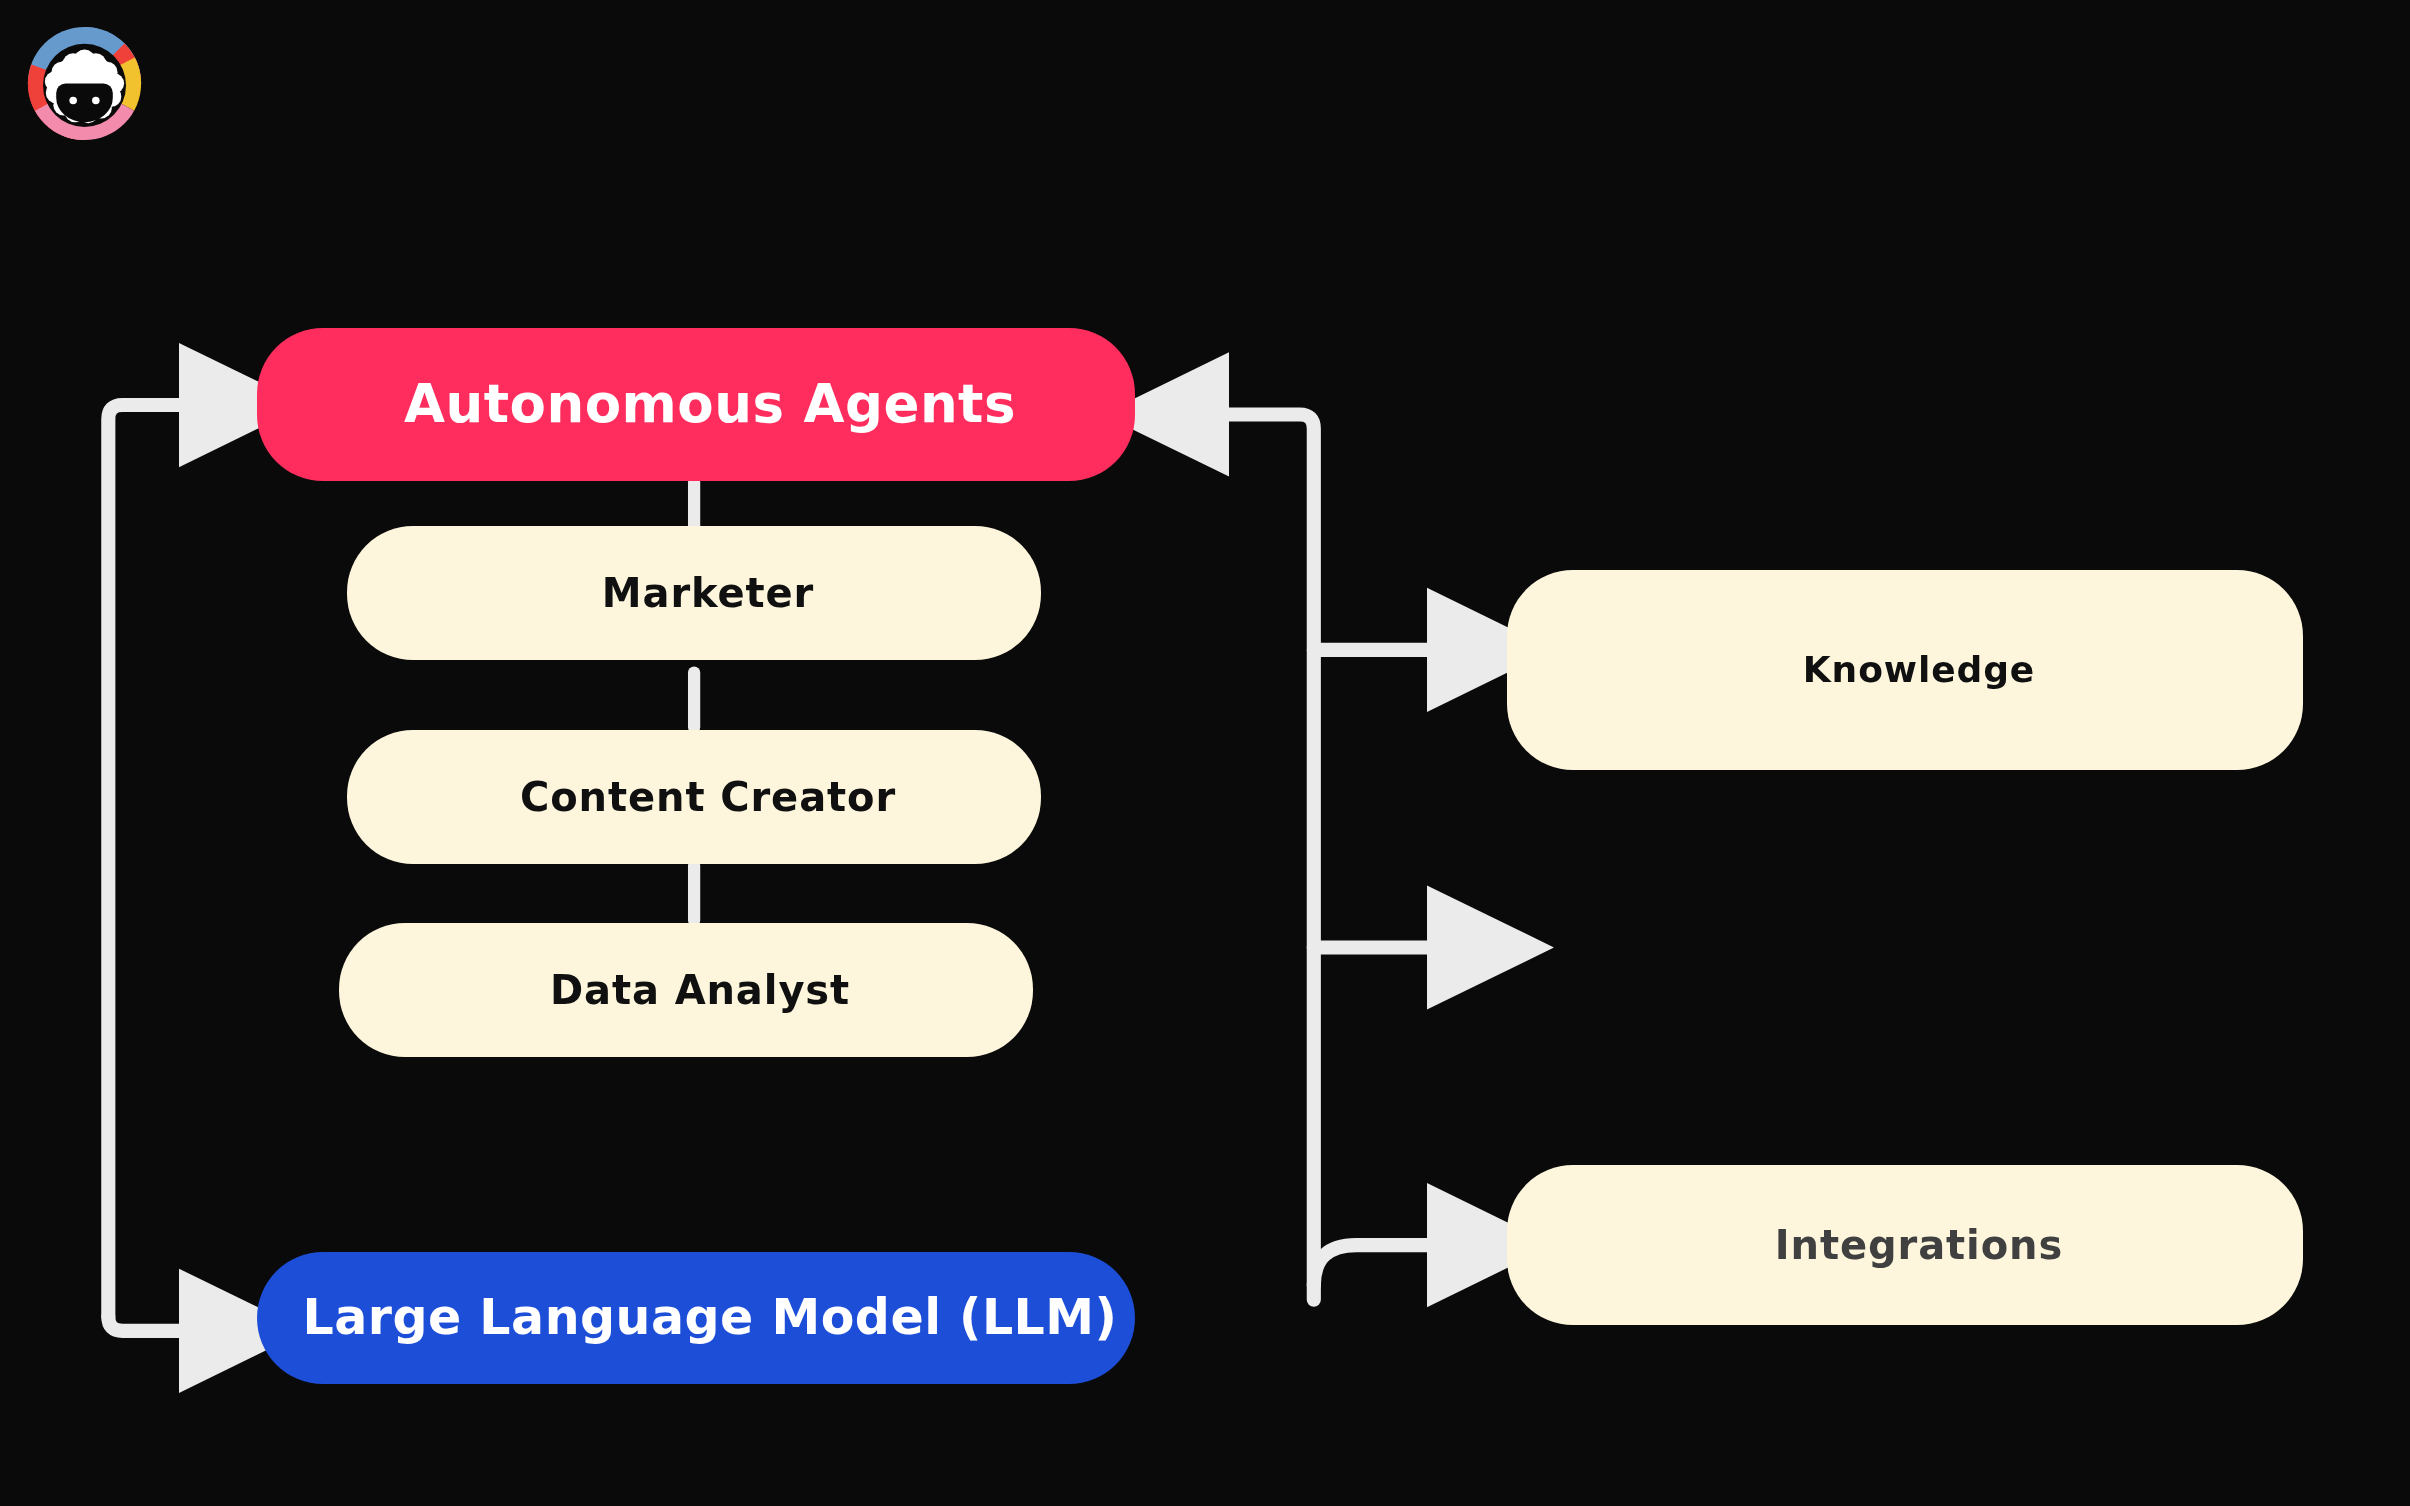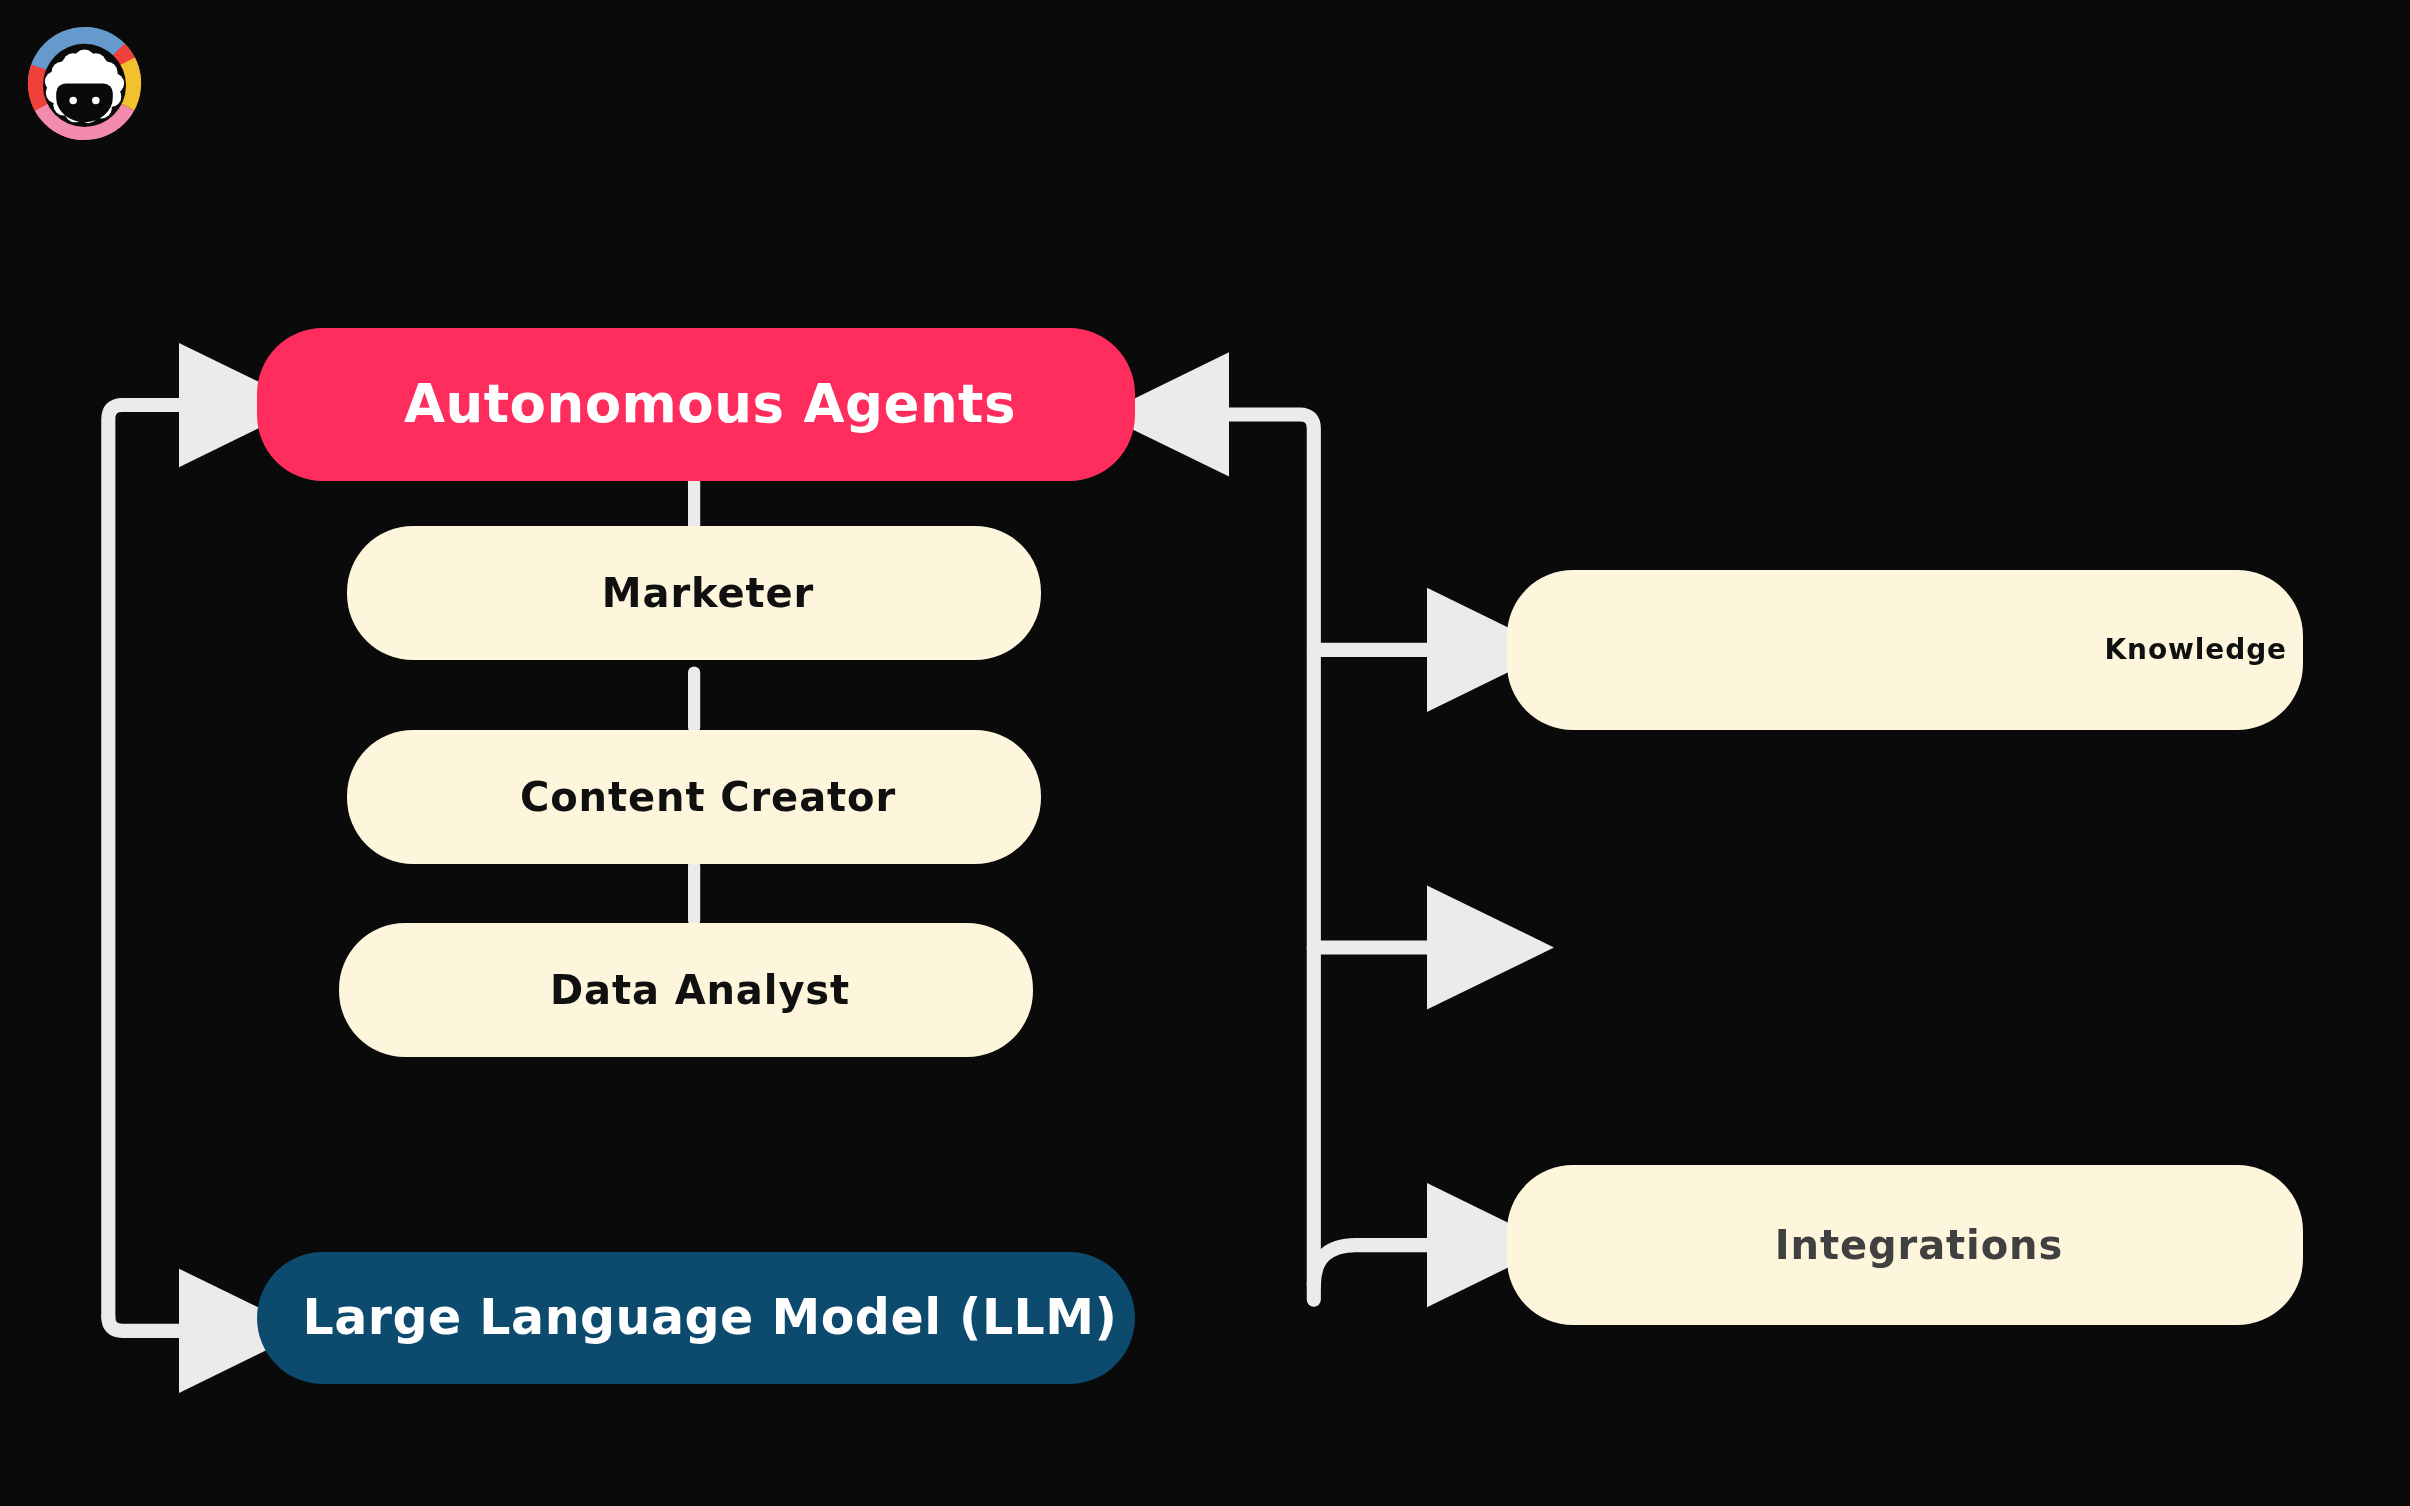--- a/index.html
+++ b/index.html
@@ -98,23 +98,22 @@
     font-size: 40px;
   }
   #node-analyst {
     left: 339px;  top: 923px;
     width: 694px; height: 134px;
     font-size: 40px;
   }
 
   #node-knowledge {
     left: 1507px; top: 570px;
-    width: 796px; height: 160px;
-    font-size: 28px;
-    text-align: right;
+    width: 796px; height: 200px;
+    font-size: 36px;
   }
   #node-tools {
     left: 1507px; top: 868px;
     width: 796px; height: 160px;
     font-size: 40px;
   }
   #node-integrations {
     left: 1507px; top: 1165px;
     width: 796px; height: 160px;
     font-size: 40px;
@@ -209,21 +208,21 @@
   </div>
 
   <div class="node leaf" id="node-content" style="background: rgb(253, 246, 220); color: rgb(16, 16, 16);">
     <span class="node-label">Content Creator</span>
   </div>
 
   <div class="node leaf" id="node-analyst" style="background: rgb(253, 246, 220); color: rgb(16, 16, 16);">
     <span class="node-label">Data Analyst</span>
   </div>
 
-  <div class="node primary" id="node-llm" style="background: #0c4a6e; color: rgb(255, 255, 255);">
+  <div class="node primary" id="node-llm" style="background: #1d4ed8; color: rgb(255, 255, 255);">
     <span class="node-label">Large Language Model (LLM)</span>
   </div>
 
   <div class="node leaf" id="node-knowledge" style="background: rgb(253, 246, 220); color: rgb(16, 16, 16);">
     <span class="node-label">Knowledge</span>
   </div>
 
 
   <div class="node leaf" id="node-integrations" style="background: rgb(253, 246, 220); color: #404040;">
     <span class="node-label">Integrations</span>

